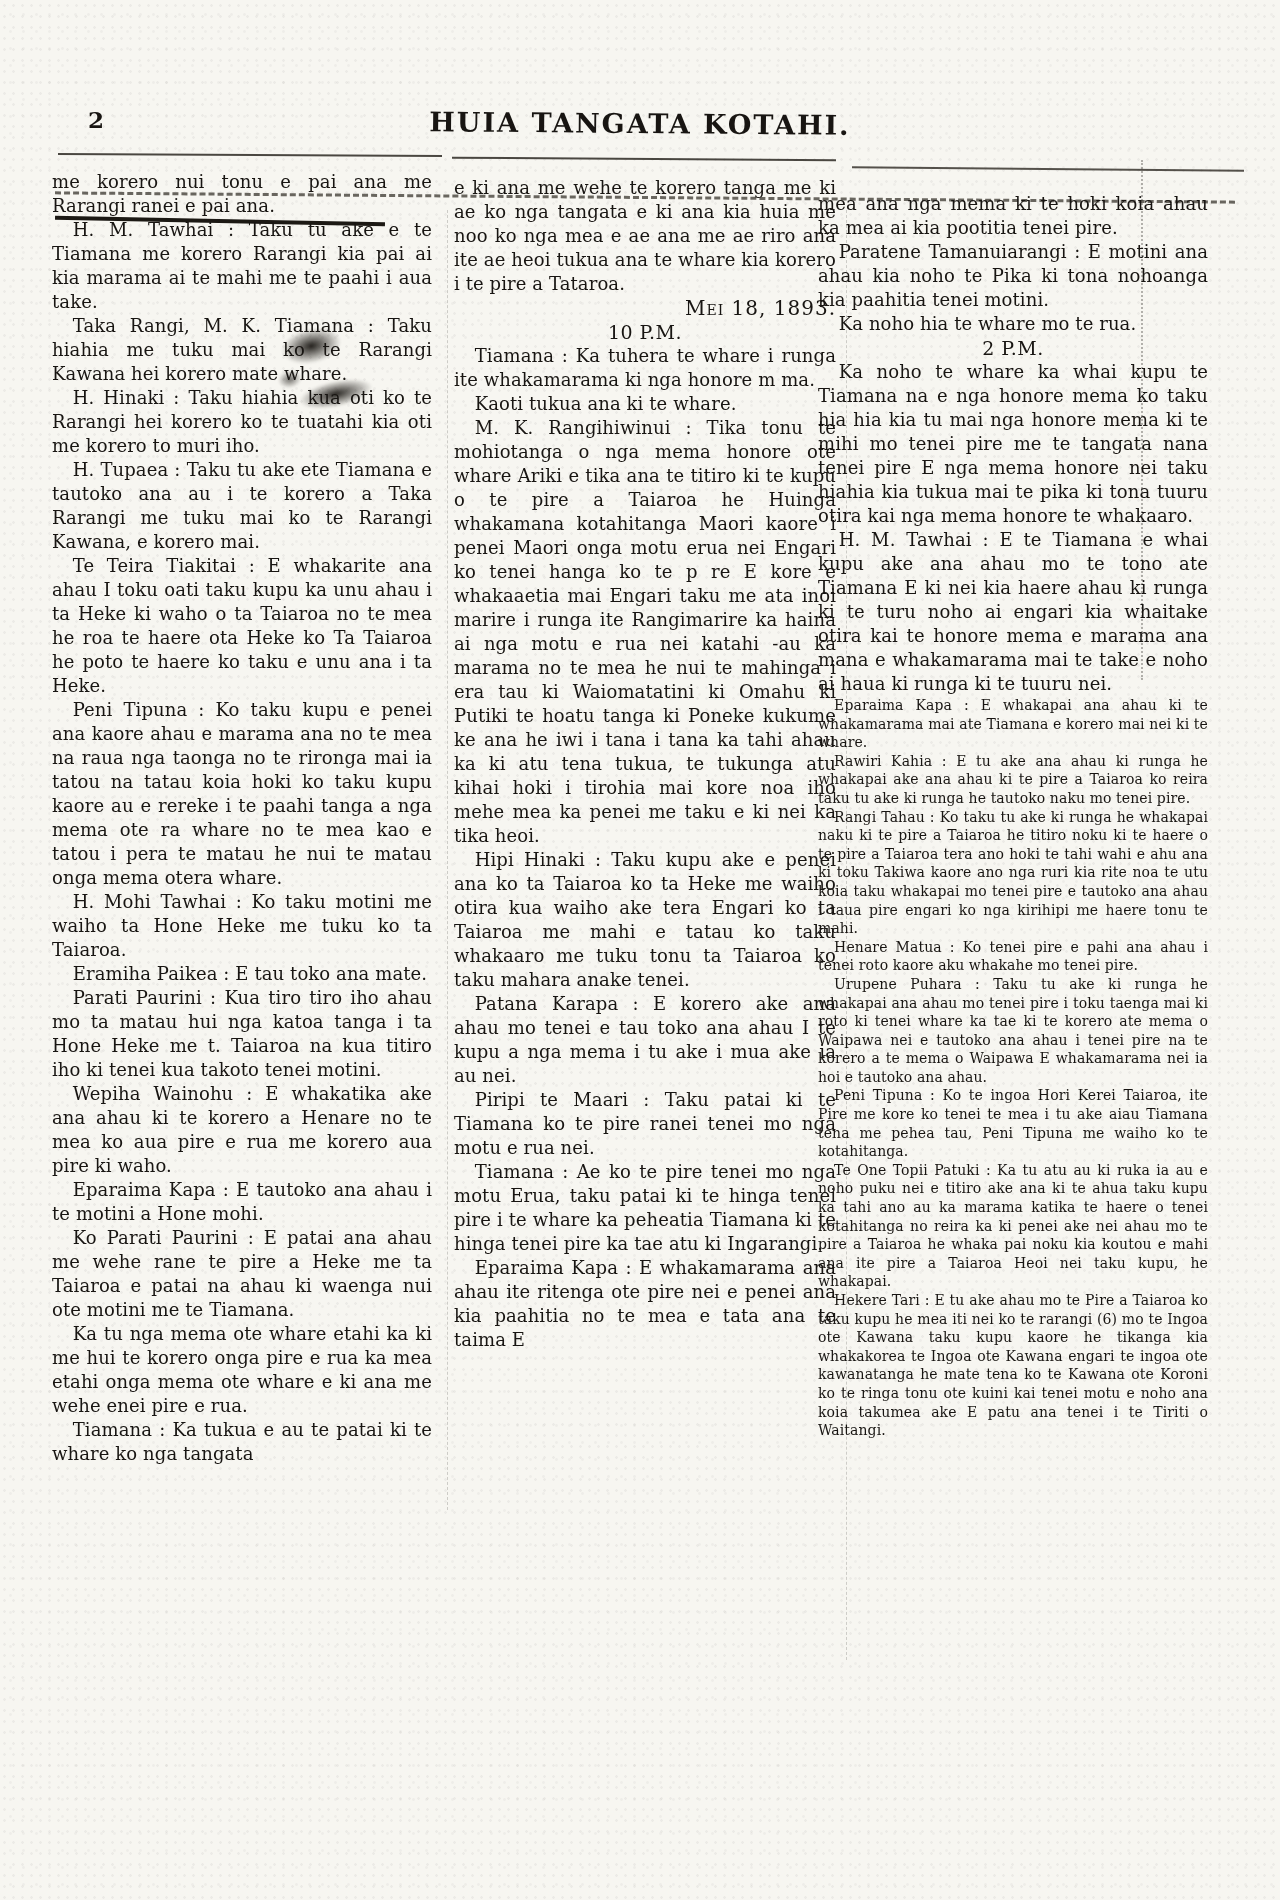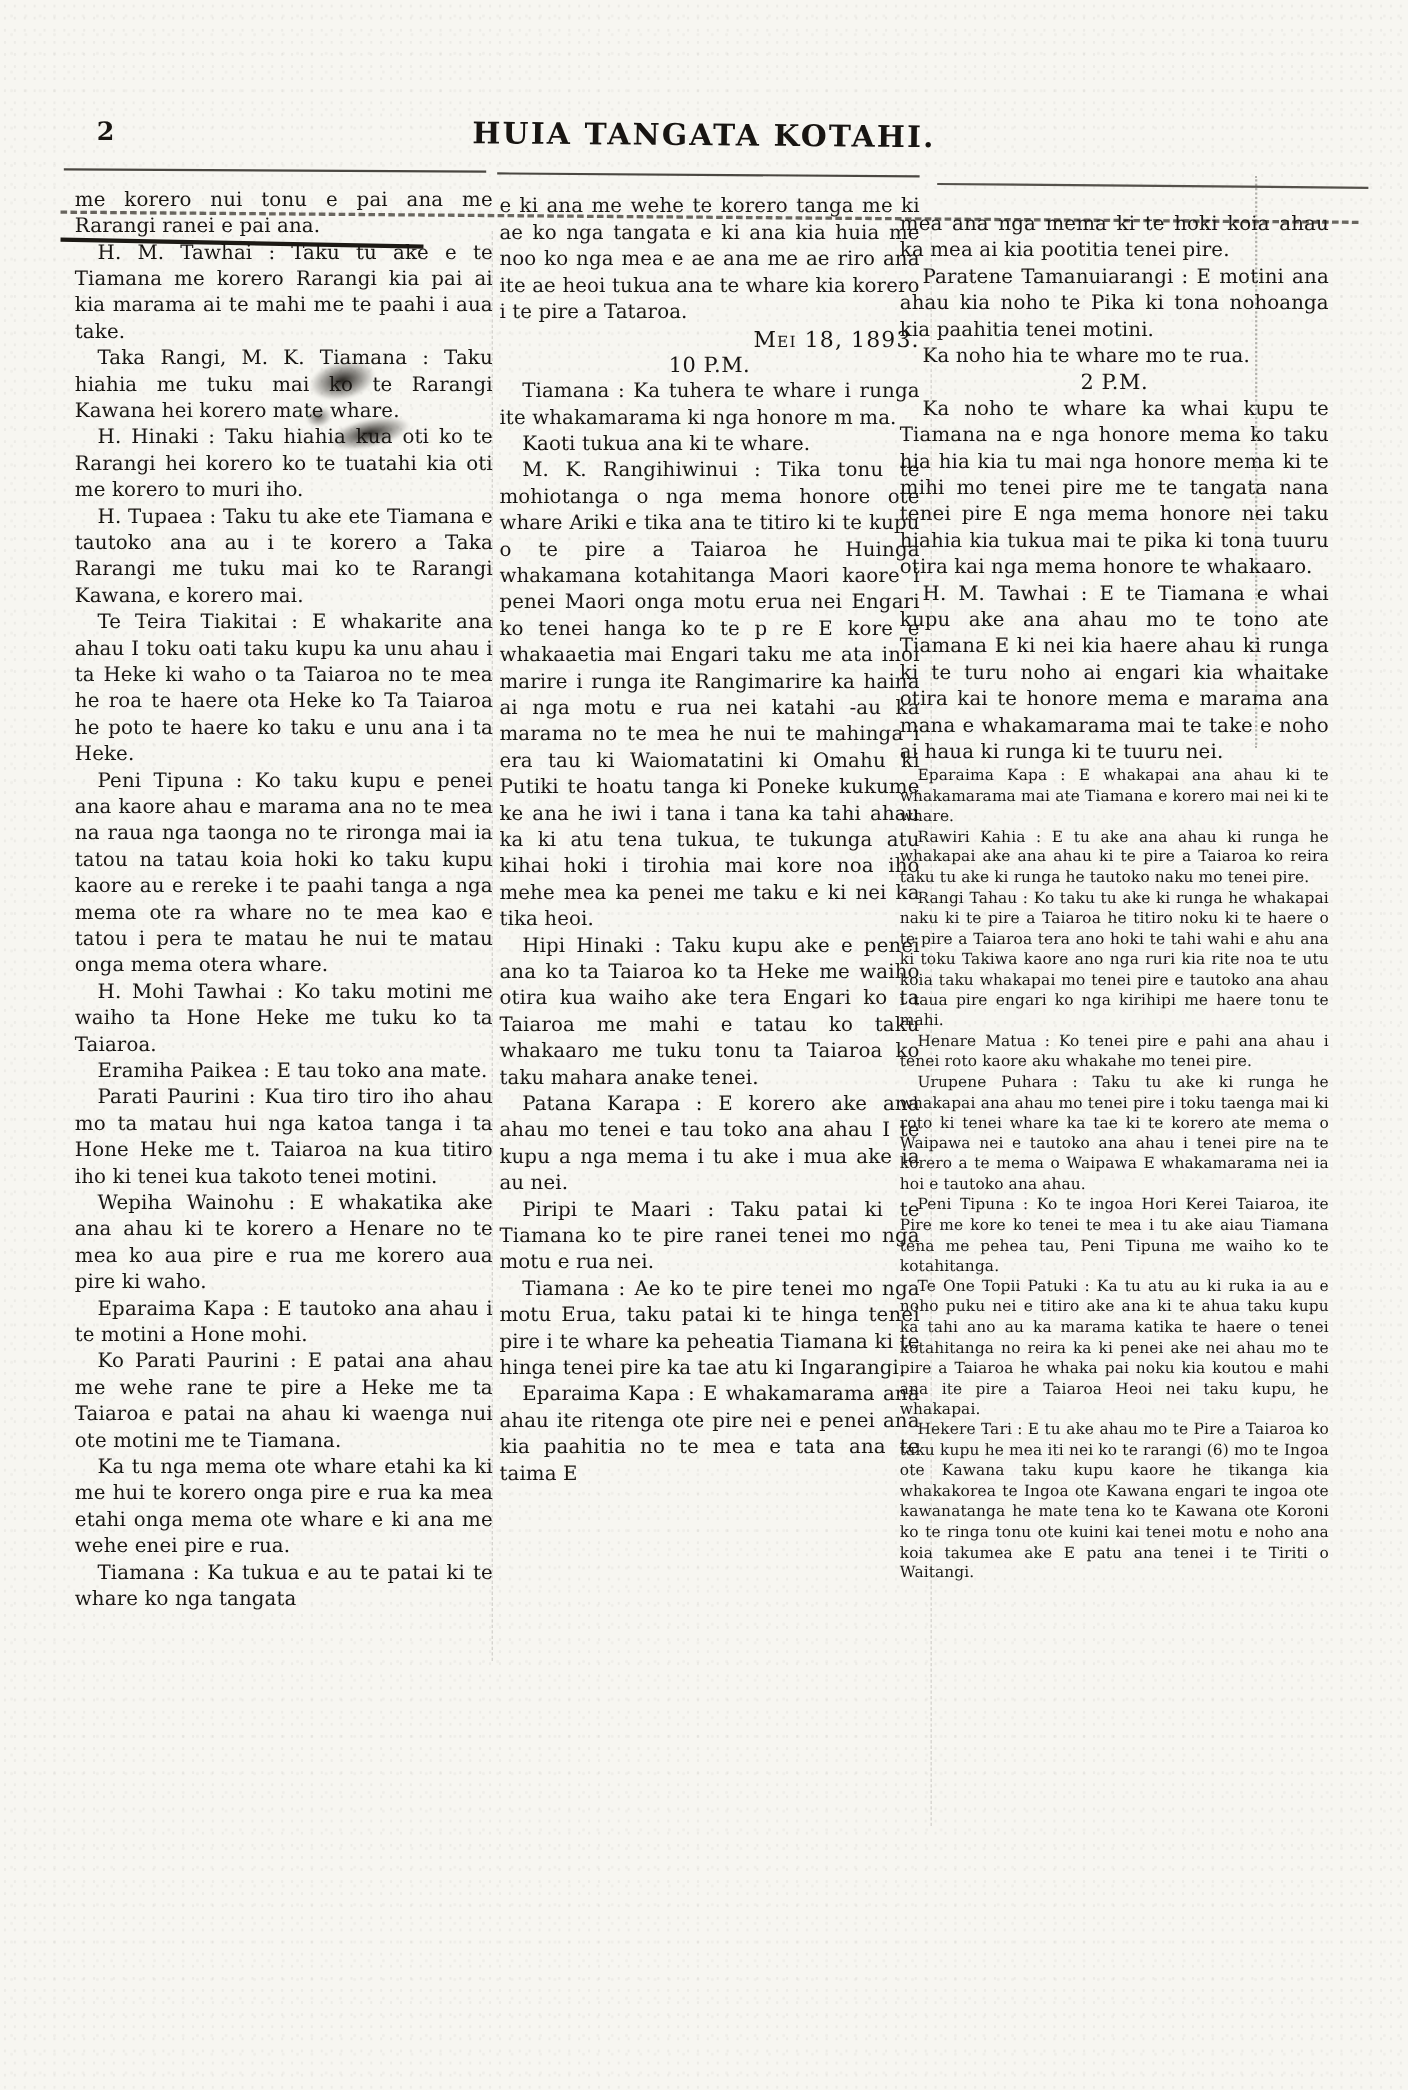--- a/index.html
+++ b/index.html
@@ -69,21 +69,21 @@
     line-height: 24px;
     letter-spacing: 0.1px;
   }
   .col p { margin: 0; text-indent: 1.15em; }
   .col p.flush { text-indent: 0; }
   .col p.center { text-align: center; text-indent: 0; }
   .col p.date { font-variant: small-caps; font-size: 20px; letter-spacing: 1px; text-align: right; }
   .col p.time { font-size: 19px; letter-spacing: 0.5px; }
   .col p.small { font-size: 14px; line-height: 18.6px; }
 
-  .col1 { left: 68px;  top: 170px; width: 380px; }
+  .col1 { left: 52px;  top: 170px; width: 380px; }
   .col2 { left: 454px; top: 176px; width: 382px; }
   .col3 { left: 818px; top: 192px; width: 390px; }
 </style>
 </head>
 <body>
 
 <div>
 
   <header>
     <span class="pagenum">2</span>

